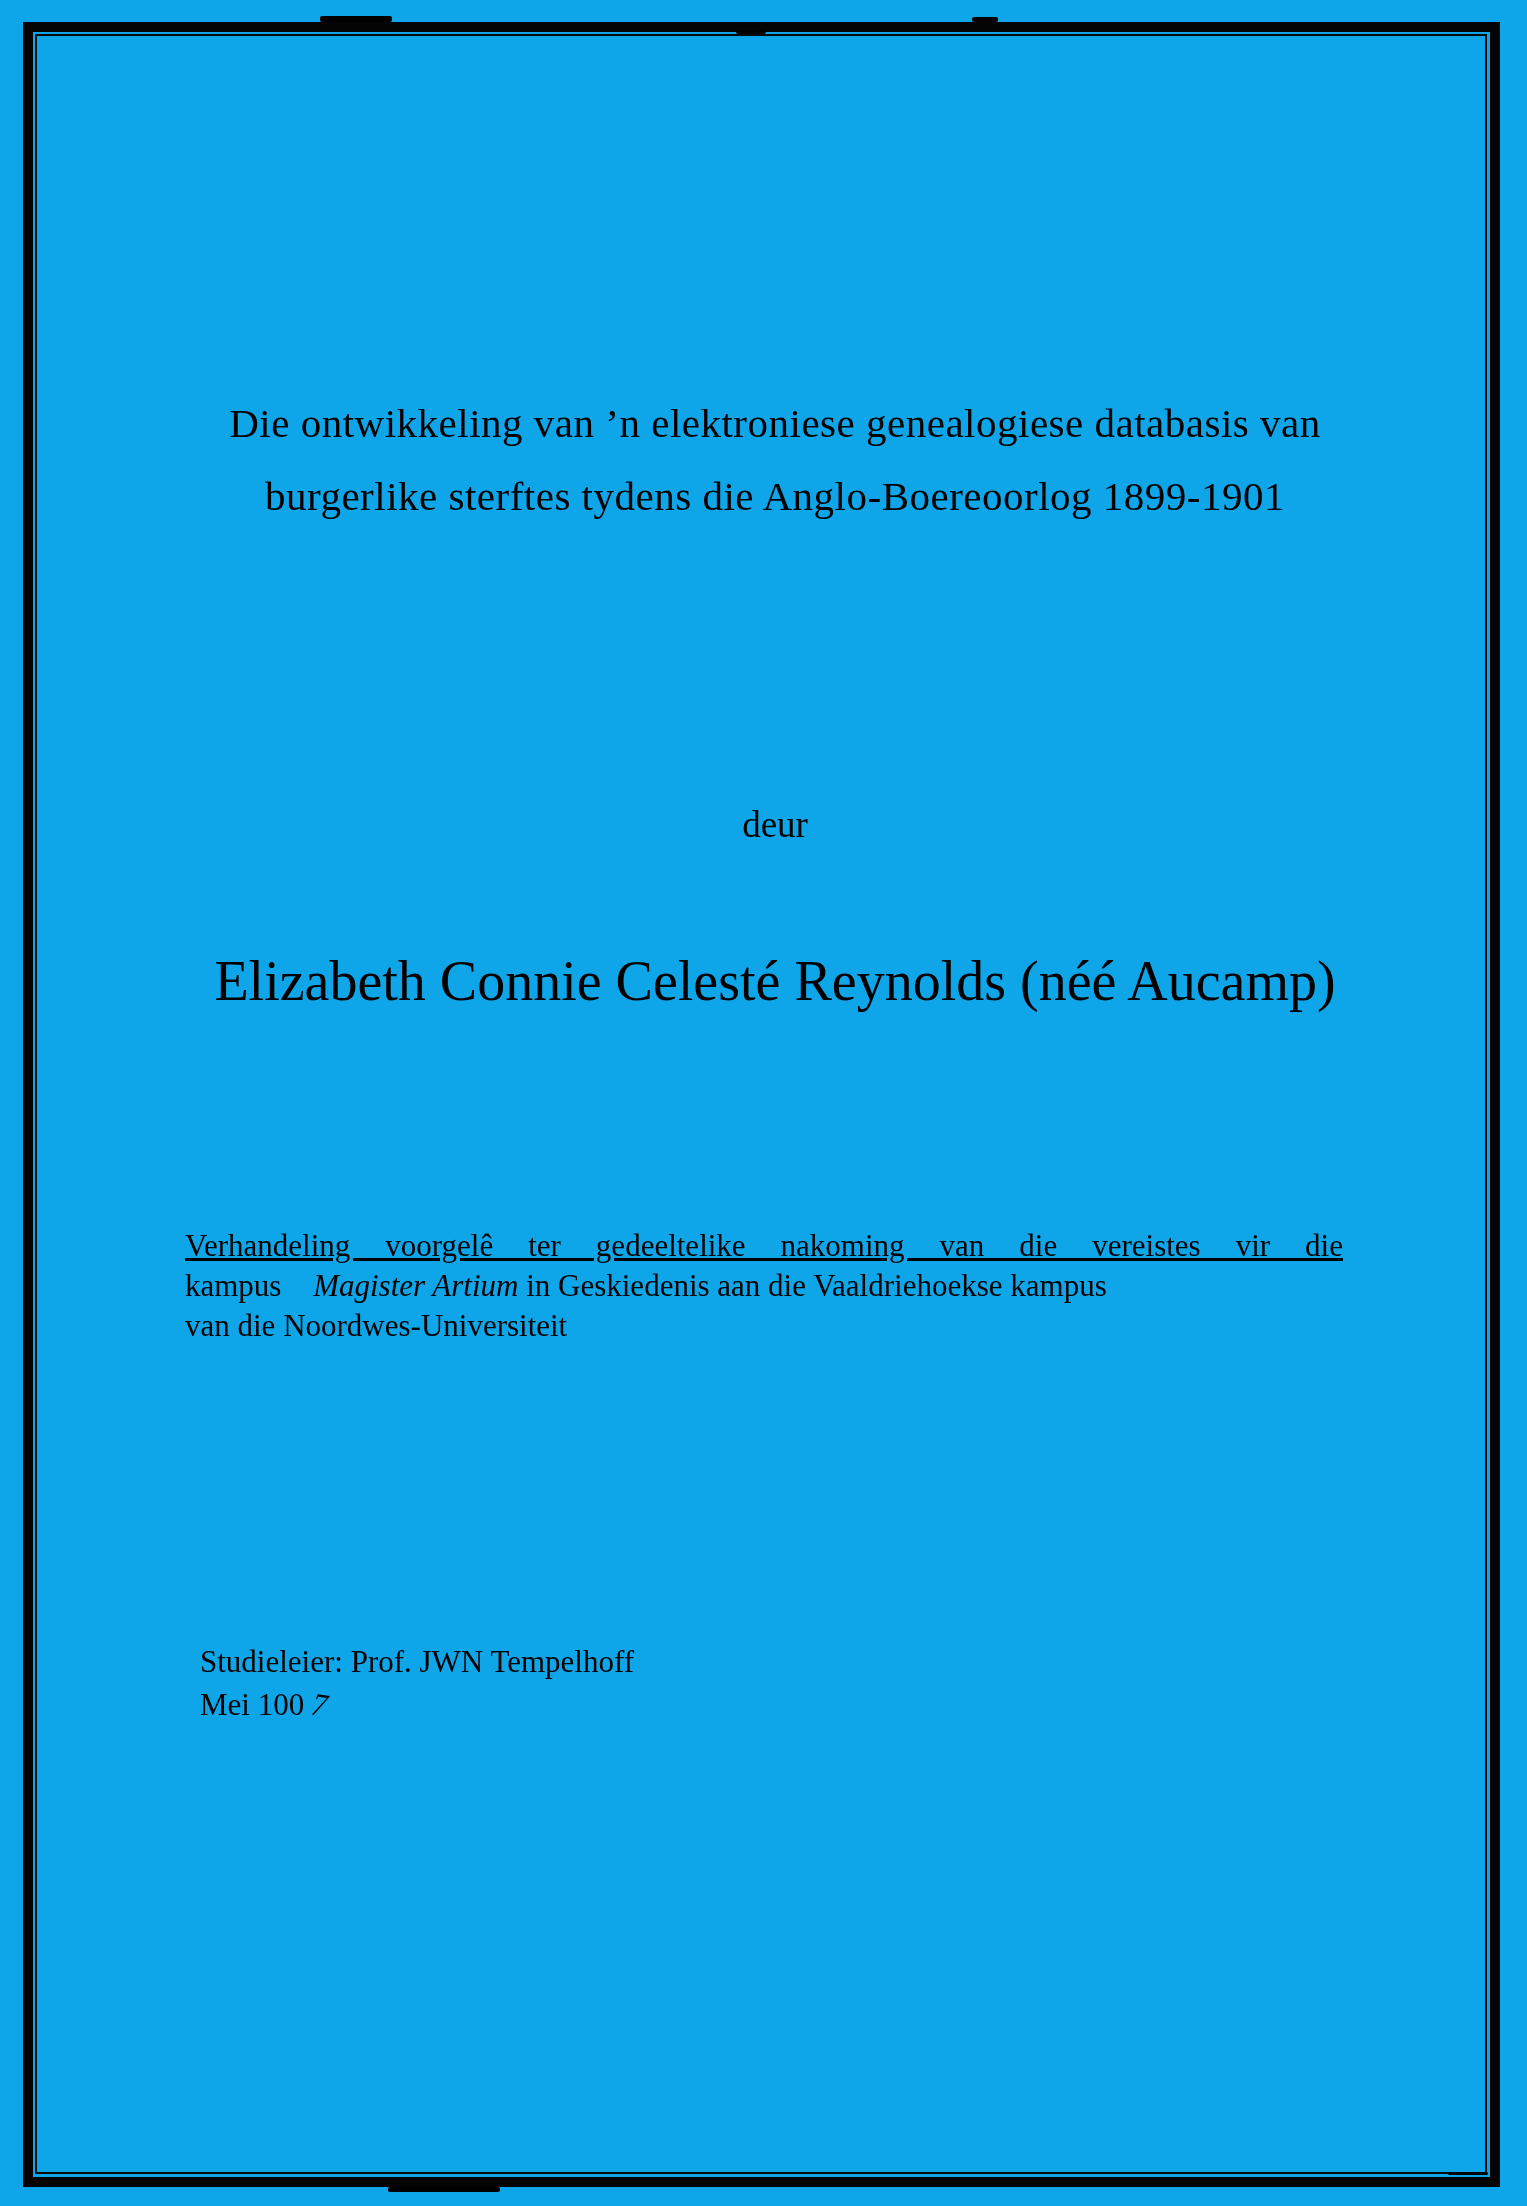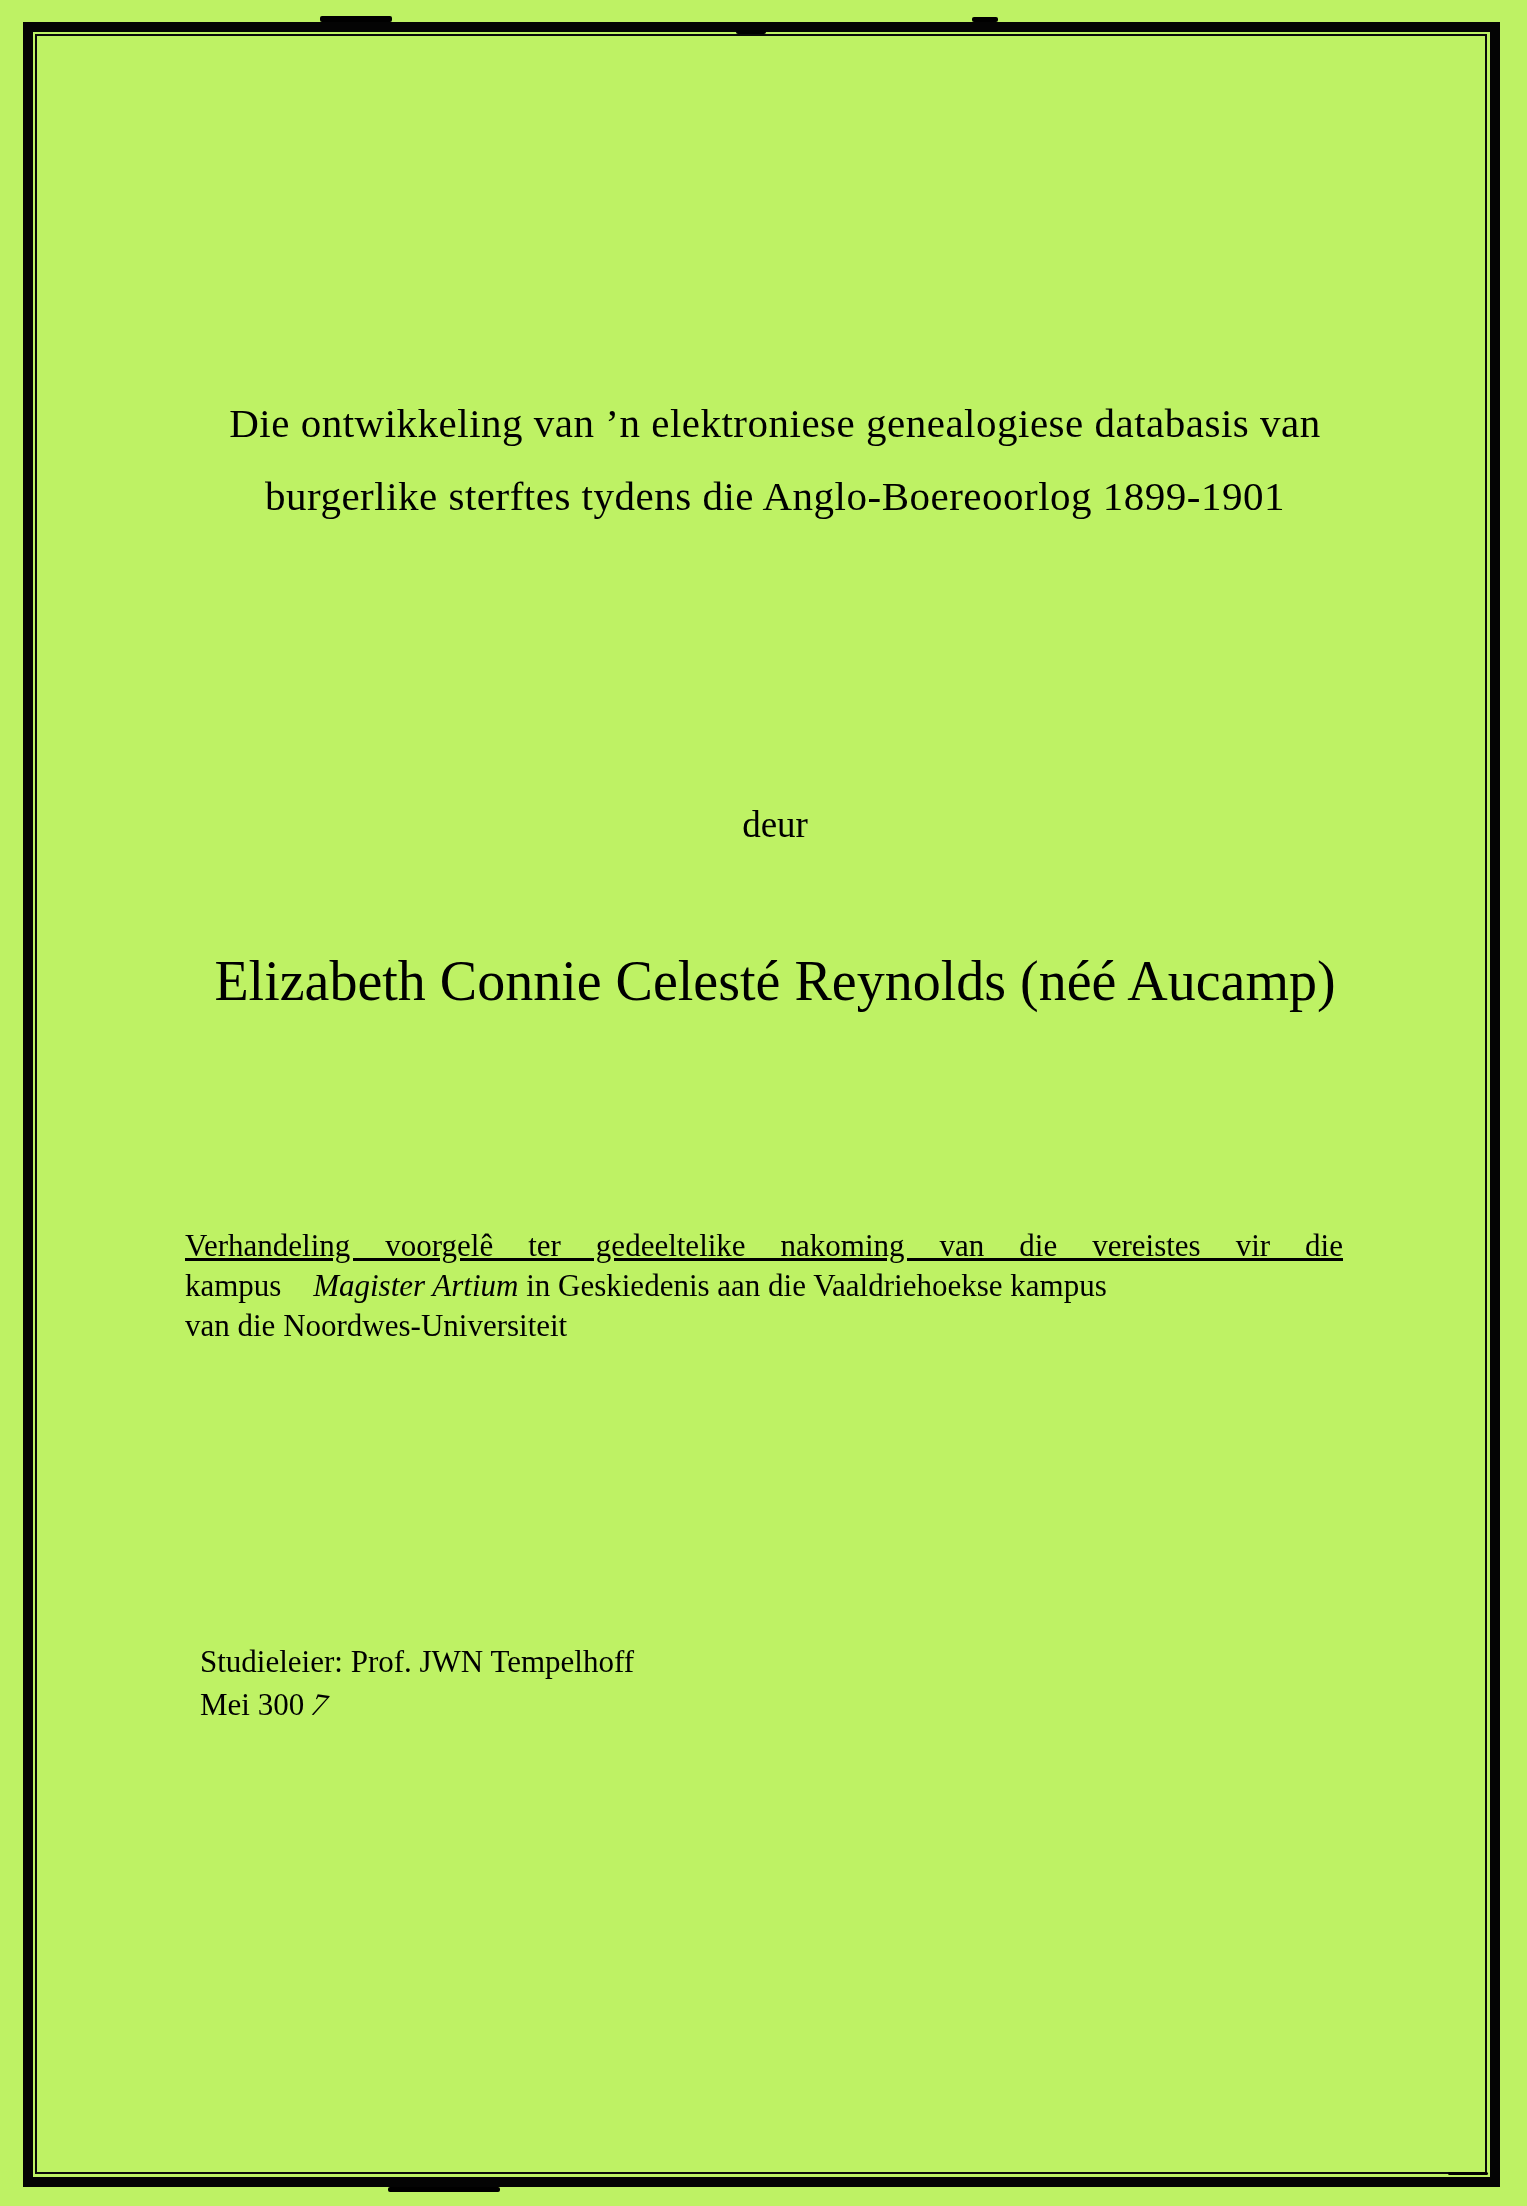--- a/index.html
+++ b/index.html
@@ -4,21 +4,21 @@
 <style>
   html, body {
     margin: 0;
     padding: 0;
     background: #ffffff;
   }
   .page {
     position: relative;
     width: 1527px;
     height: 2206px;
-    background: #bef264;
+    background: #0ea5e9;
     overflow: hidden;
     font-family: "Liberation Serif", "DejaVu Serif", serif;
     color: #000000;
   }
   
   .frame-outer {
     position: absolute;
     left: 23px; top: 22px;
     width: 1477px; height: 2165px;
     box-sizing: border-box;
@@ -144,17 +144,17 @@
   <div class="centercol author">Elizabeth Connie Celesté Reynolds (néé Aucamp)</div>
 
   <div class="statement">
     <div class="justified">Verhandeling voorgelê ter gedeeltelike nakoming van die vereistes vir die</div>
     <div><span>kampus </span><span class="ital">Magister Artium</span><span> in Geskiedenis aan die Vaaldriehoekse kampus</span></div>
     <div>van die Noordwes-Universiteit</div>
   </div>
 
   <div class="supervisor-block">
     <div>Studieleier: Prof. JWN Tempelhoff</div>
-    <div><span>Mei 300</span><span class="warped-digit">7</span></div>
+    <div><span>Mei 100</span><span class="warped-digit">7</span></div>
   </div>
 
 
 </div>
 
 </body></html>

